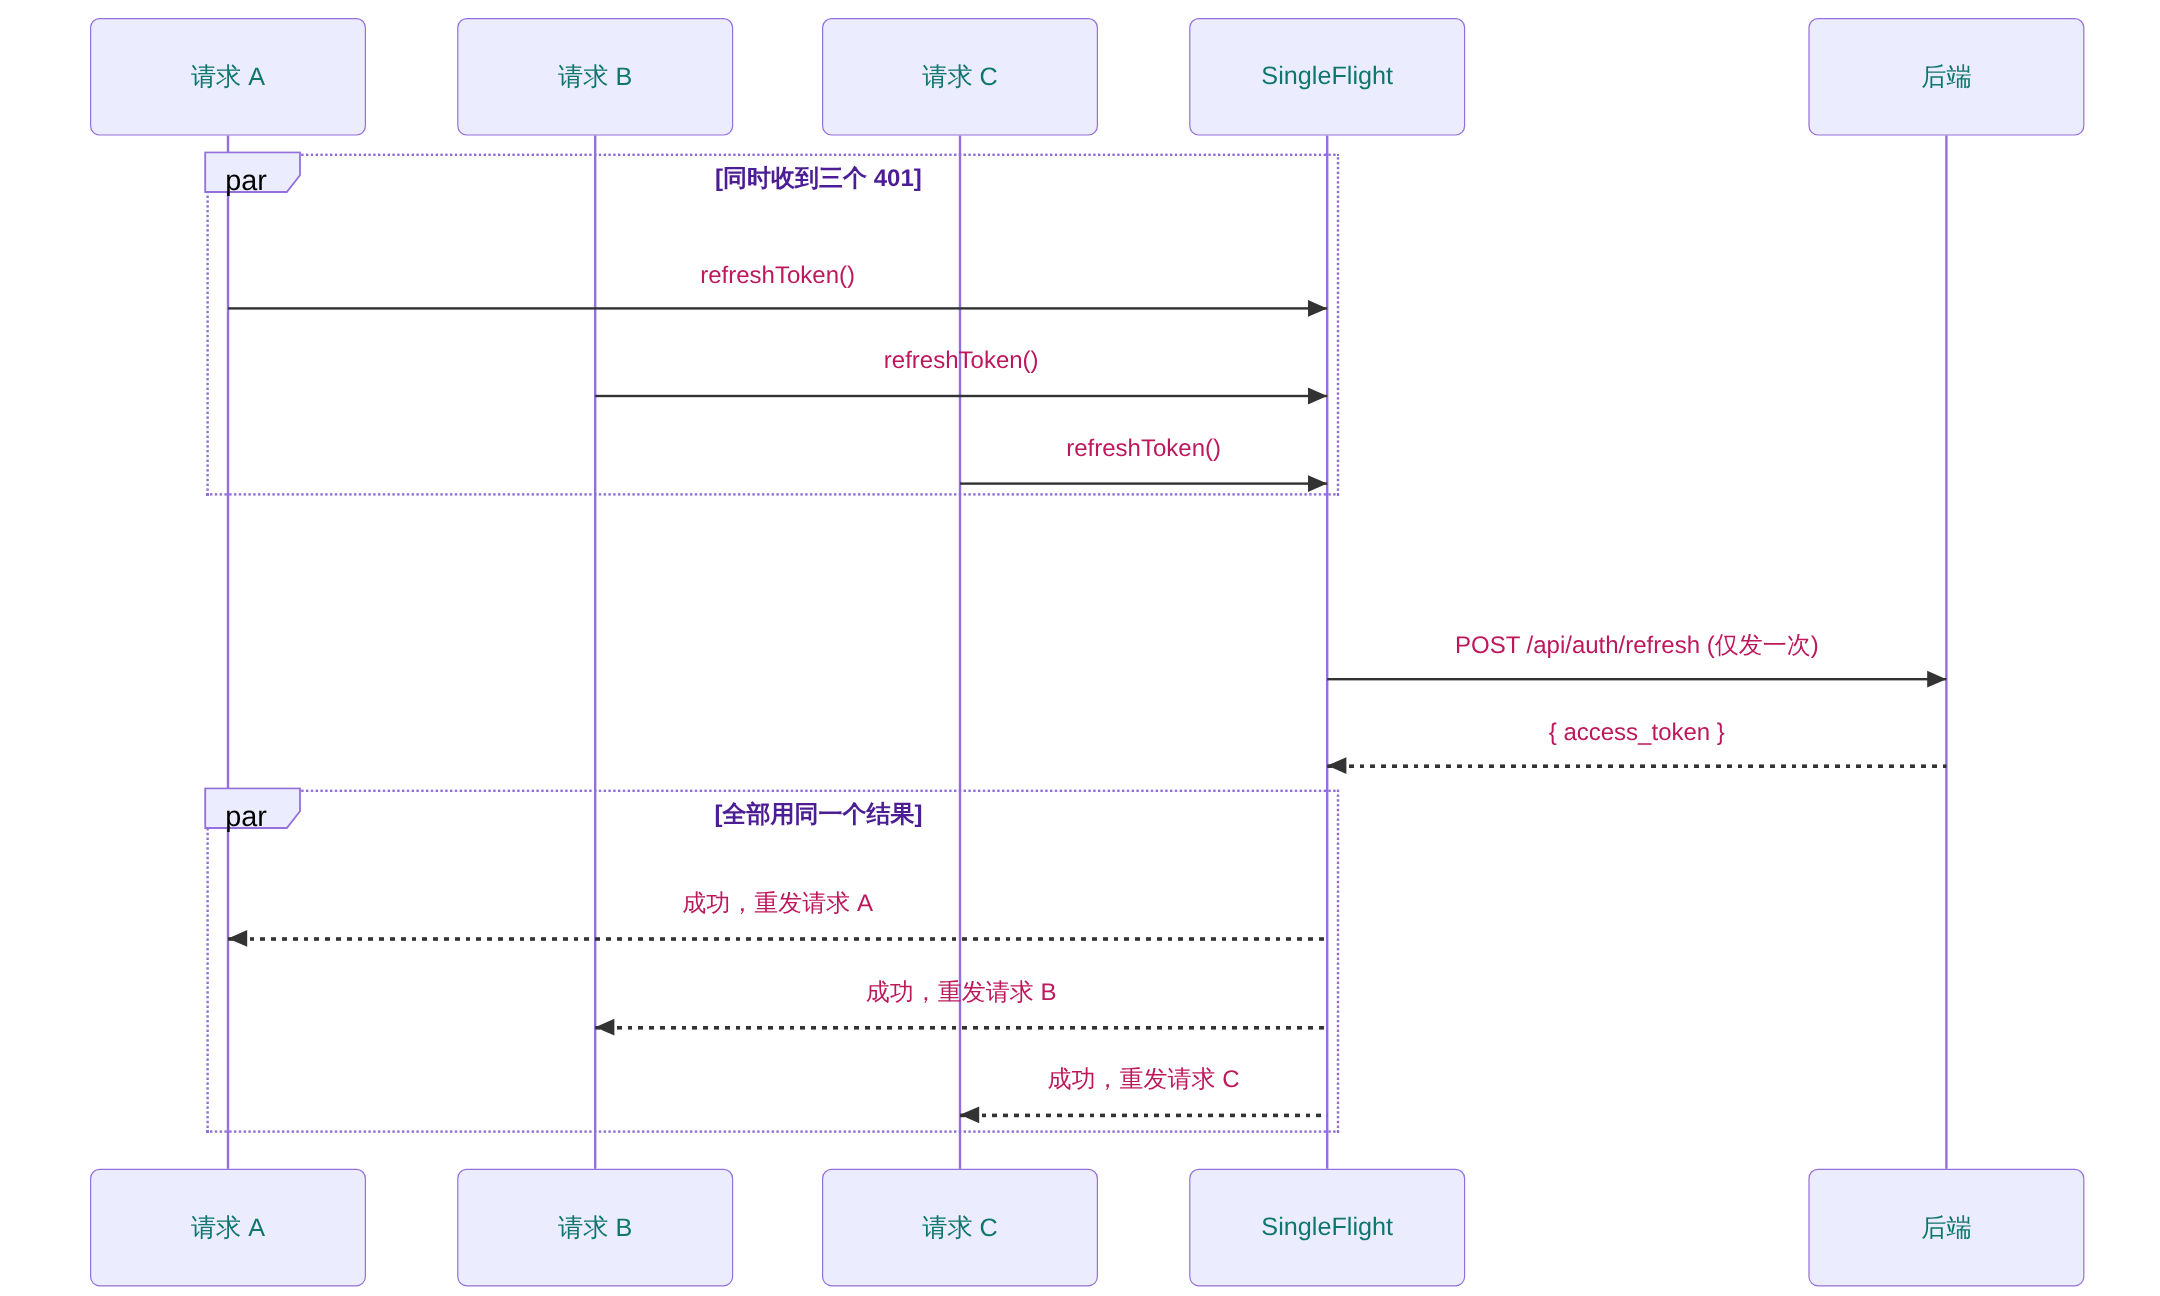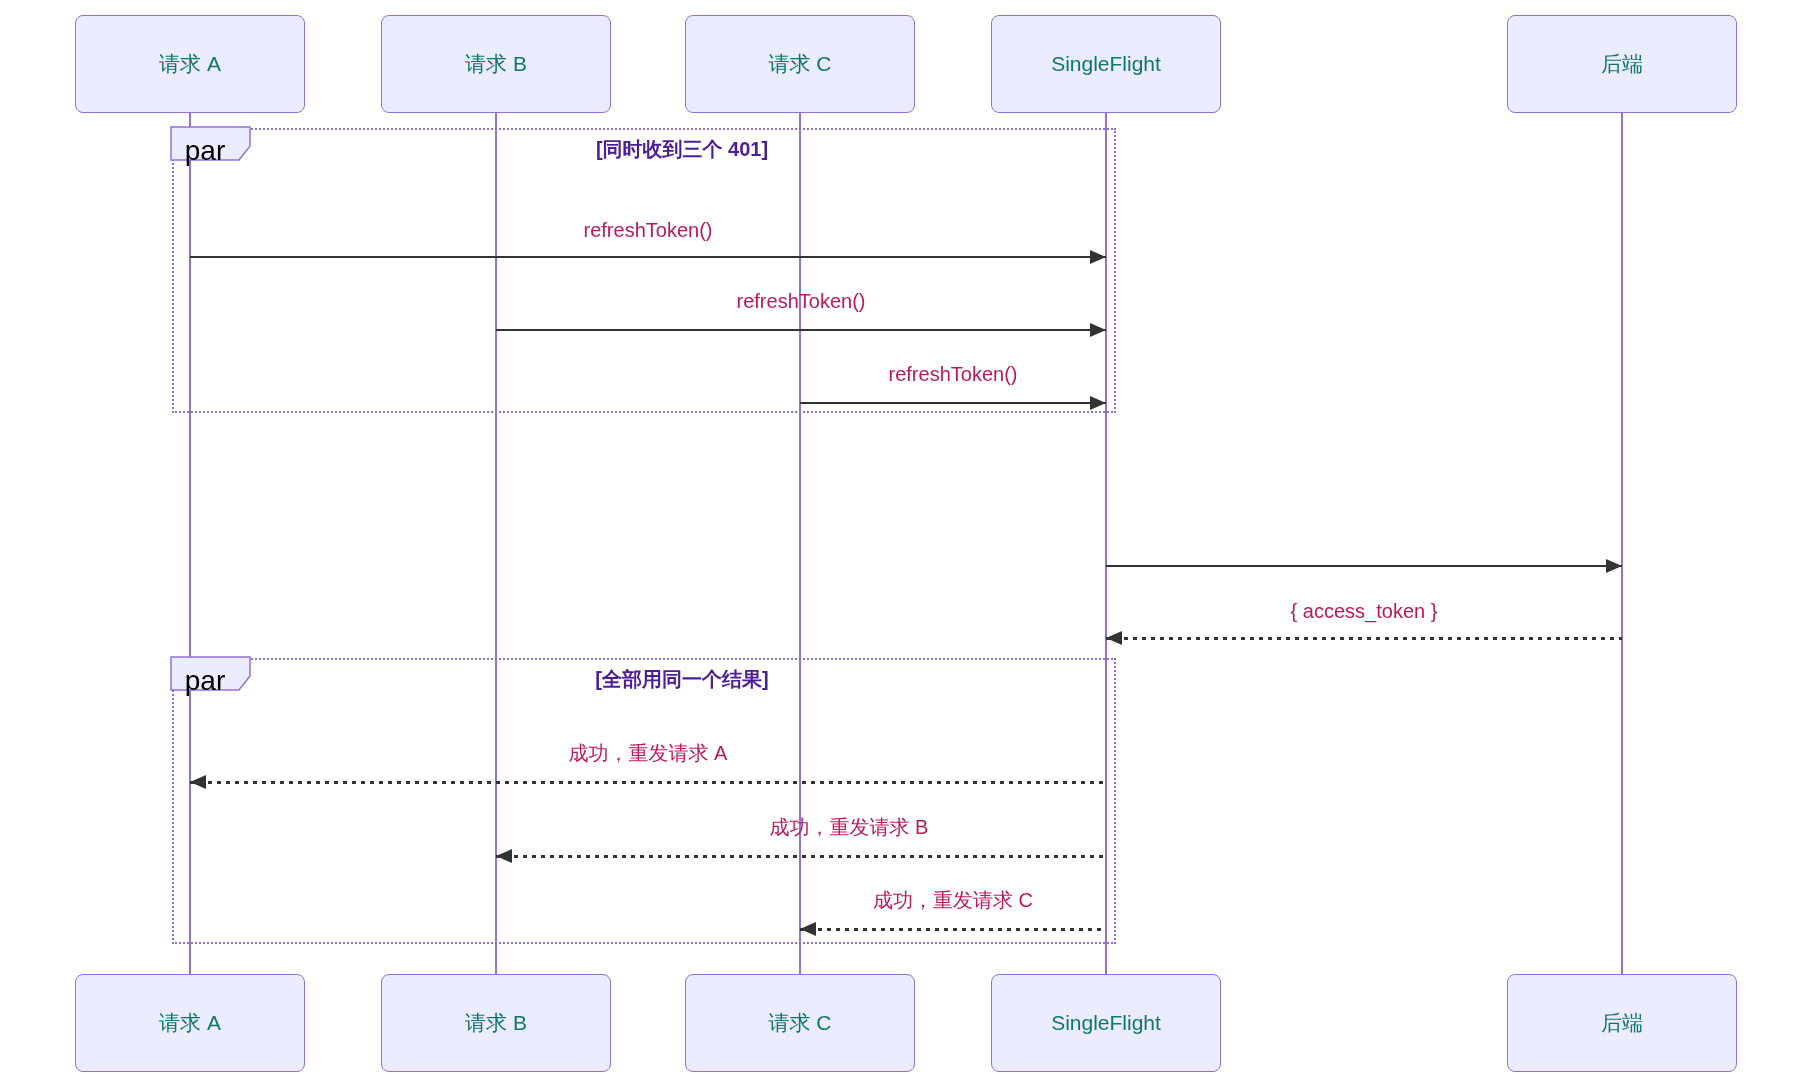--- a/index.html
+++ b/index.html
@@ -13,21 +13,21 @@
     background:#ECECFF;border:1.5px solid #9370DB;border-radius:8px;
     display:flex;align-items:center;justify-content:center;
     font-size:21px;color:#0f766e;z-index:6;
   }
 
   .frame{position:absolute;left:172px;width:944px;box-sizing:border-box;
     border:2px dotted #8f6fd6;z-index:2;}
 
   .frame-label-svg{position:absolute;z-index:3;}
   .frame-label-text{position:absolute;width:68px;height:47px;display:flex;align-items:center;justify-content:center;
-    font-size:28px;font-weight:500;color:#000;z-index:4;text-align:right;}
+    font-size:24px;font-weight:500;color:#000;z-index:4;text-align:right;}
 
   .condition{position:absolute;transform:translateX(-50%);white-space:nowrap;
     font-size:20px;font-weight:bold;color:#4c1d95;height:30px;line-height:30px;z-index:4;}
 
   .msg-label{position:absolute;transform:translateX(-50%);white-space:nowrap;
     font-size:20px;color:#be185d;height:30px;line-height:30px;z-index:4;}
 
   .msg-line-solid{position:absolute;height:2px;background:#333;z-index:3;}
   .msg-line-dashed{position:absolute;height:2.5px;z-index:3;
     background:repeating-linear-gradient(90deg,#333 0 4px,transparent 4px 9px);}
@@ -66,39 +66,40 @@
 
   <div class="msg-label" style="left:801px;top:286px;">refreshToken()</div>
   <div class="msg-line-solid" style="left:496px;top:329px;width:610px;"></div>
   <div class="head-r" style="left:1090px;top:323px;"></div>
 
   <div class="msg-label" style="left:953px;top:359px;">refreshToken()</div>
   <div class="msg-line-solid" style="left:800px;top:402px;width:306px;"></div>
   <div class="head-r" style="left:1090px;top:396px;"></div>
 
 
+  <div class="msg-label" style="left:1364px;top:523px;">POST /api/auth/refresh (仅发一次)</div>
   <div class="msg-line-solid" style="left:1106px;top:565px;width:516px;"></div>
   <div class="head-r" style="left:1606px;top:559px;"></div>
 
   <div class="msg-label" style="left:1364px;top:596px;text-align:center;">{ access_token }</div>
   <div class="msg-line-dashed" style="left:1106px;top:637px;width:516px;"></div>
   <div class="head-l" style="left:1106px;top:631px;"></div>
 
   <div class="frame" style="top:658px;height:286px;"></div>
   <svg class="frame-label-svg" style="left:170px;top:656px;" width="82" height="36">
     <polygon points="1,1 80,1 80,20 69,34 1,34" fill="#ECECFF" stroke="#9370DB" stroke-width="1.5"></polygon>
   </svg>
   <div class="frame-label-text" style="left:171px;top:657px;">par</div>
   <div class="condition" style="left:682px;top:664px;">[全部用同一个结果]</div>
 
   <div class="msg-label" style="left:648px;top:738px;text-align:center;">成功，重发请求 A</div>
   <div class="msg-line-dashed" style="left:190px;top:781px;width:916px;"></div>
   <div class="head-l" style="left:190px;top:775px;"></div>
 
-  <div class="msg-label" style="left:801px;top:812px;margin-left:48px;">成功，重发请求 B</div>
+  <div class="msg-label" style="left:801px;top:812px;">成功，重发请求 B</div>
   <div class="msg-line-dashed" style="left:496px;top:855px;width:610px;"></div>
   <div class="head-l" style="left:496px;top:849px;"></div>
 
   <div class="msg-label" style="left:953px;top:885px;text-align:center;">成功，重发请求 C</div>
   <div class="msg-line-dashed" style="left:800px;top:928px;width:306px;"></div>
   <div class="head-l" style="left:800px;top:922px;"></div>
 
   <div class="actor-box" style="left:75px;top:15px;">
     <span>请求 A</span>
   </div>

